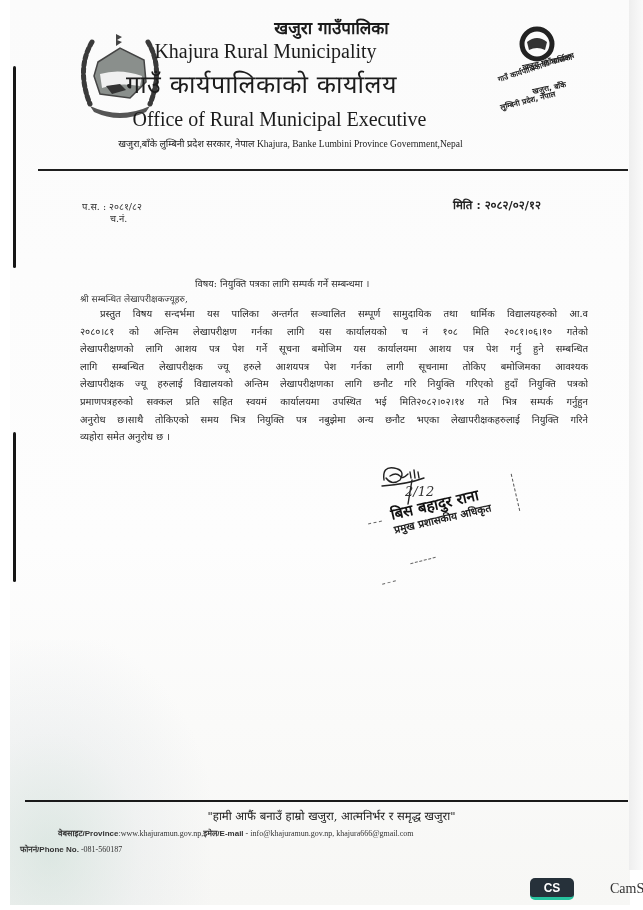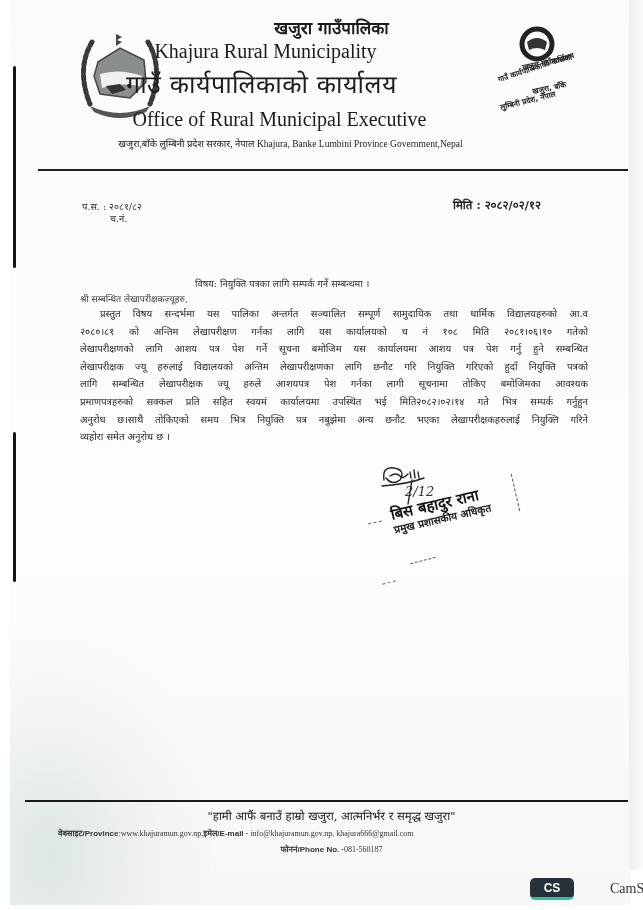--- a/index.html
+++ b/index.html
@@ -69,21 +69,21 @@
     }
     .officer-name { display: block; font-size: 15px; font-weight: bold; color: #111; white-space: nowrap; }
     .officer-title { display: block; font-size: 10.5px; font-weight: bold; color: #222; white-space: nowrap; margin-top: -1px; }
     .stamp-dash { position: absolute; height: 1px; border-top: 1.5px dashed #666; }
 
     
     .footer-rule { position: absolute; left: 25px; top: 800px; width: 603px; height: 2px; background: #1a1a1a; }
     .footer-motto { position: absolute; left: 0; width: 643px; top: 808px; text-align: center; font-size: 11.5px; color: #222; padding-left: 20px; }
     .footer-contact { position: absolute; left: 58px; top: 827px; font-size: 8px; color: #333; white-space: nowrap; font-family: "Liberation Serif", serif; }
     .footer-contact b { font-family: "Liberation Sans", sans-serif; }
-    .footer-phone { position: absolute; left: 0; width: 643px; top: 843px; text-align: center; font-size: 8px; color: #333; padding-left: 20px; font-family: "Liberation Serif", serif; }
+    .footer-phone { position: absolute; left: 0; width: 643px; top: 843px; text-align: left; font-size: 8px; color: #333; padding-left: 20px; font-family: "Liberation Serif", serif; }
     .footer-phone b { font-family: "Liberation Sans", sans-serif; }
 
     
     .camscanner { position: absolute; left: 530px; top: 878px; display: flex; align-items: center; gap: 5px; }
     .cs-logo {
       width: 44px; height: 22px; border-radius: 5px; background: #26313a;
       color: #fff; font-family: "Liberation Sans", sans-serif; font-weight: bold; font-size: 12px;
       display: flex; align-items: center; justify-content: center; position: relative; overflow: hidden;
       border-bottom: 3px solid #27c39f;
     }
@@ -137,22 +137,22 @@
 <div class="meta dispatch-no">च.नं.</div>
 <div class="meta date">मिति : २०८२/०२/१२</div>
 
 <div class="subject">विषय: नियुक्ति पत्रका लागि सम्पर्क गर्ने सम्बन्धमा ।</div>
 <div class="salutation">श्री सम्बन्धित लेखापरीक्षकज्यूहरु,</div>
 
 <div class="body-text">
   <span class="body-line first">प्रस्तुत विषय सन्दर्भमा यस पालिका अन्तर्गत सञ्चालित सम्पूर्ण सामुदायिक तथा धार्मिक विद्यालयहरुको आ.व</span>
   <span class="body-line">२०८०।८१ को अन्तिम लेखापरीक्षण गर्नका लागि यस कार्यालयको च नं १०८ मिति २०८१।०६।१० गतेको</span>
   <span class="body-line">लेखापरीक्षणको लागि आशय पत्र पेश गर्ने सूचना बमोजिम यस कार्यालयमा आशय पत्र पेश गर्नु हुने सम्बन्धित</span>
+  <span class="body-line">लागि सम्बन्धित लेखापरीक्षक ज्यू हरुले आशयपत्र पेश गर्नका लागी सूचनामा तोकिए बमोजिमका आवश्यक</span>
   <span class="body-line">लेखापरीक्षक ज्यू हरुलाई विद्यालयको अन्तिम लेखापरीक्षणका लागि छनौट गरि नियुक्ति गरिएको हुदाँ नियुक्ति पत्रको</span>
-  <span class="body-line">लागि सम्बन्धित लेखापरीक्षक ज्यू हरुले आशयपत्र पेश गर्नका लागी सूचनामा तोकिए बमोजिमका आवश्यक</span>
   <span class="body-line">प्रमाणपत्रहरुको सक्कल प्रति सहित स्वयमं कार्यालयमा उपस्थित भई मिति२०८२।०२।१४ गते भित्र सम्पर्क गर्नुहुन</span>
   <span class="body-line">अनुरोध छ।साथै तोकिएको समय भित्र नियुक्ति पत्र नबुझेमा अन्य छनौट भएका लेखापरीक्षकहरुलाई नियुक्ति गरिने</span>
   <span class="body-line last">व्यहोरा समेत अनुरोध छ ।</span>
 </div>
 
 <div class="signature">
   <svg width="80" height="50" viewBox="0 0 80 50">
     <g fill="none" stroke="#222" stroke-width="1.4" stroke-linecap="round">
       <path d="M6 18 Q4 4 16 6 Q28 8 22 18 Q14 24 8 16"></path>
       <path d="M12 14 Q18 10 22 14 Q24 18 30 12"></path>

